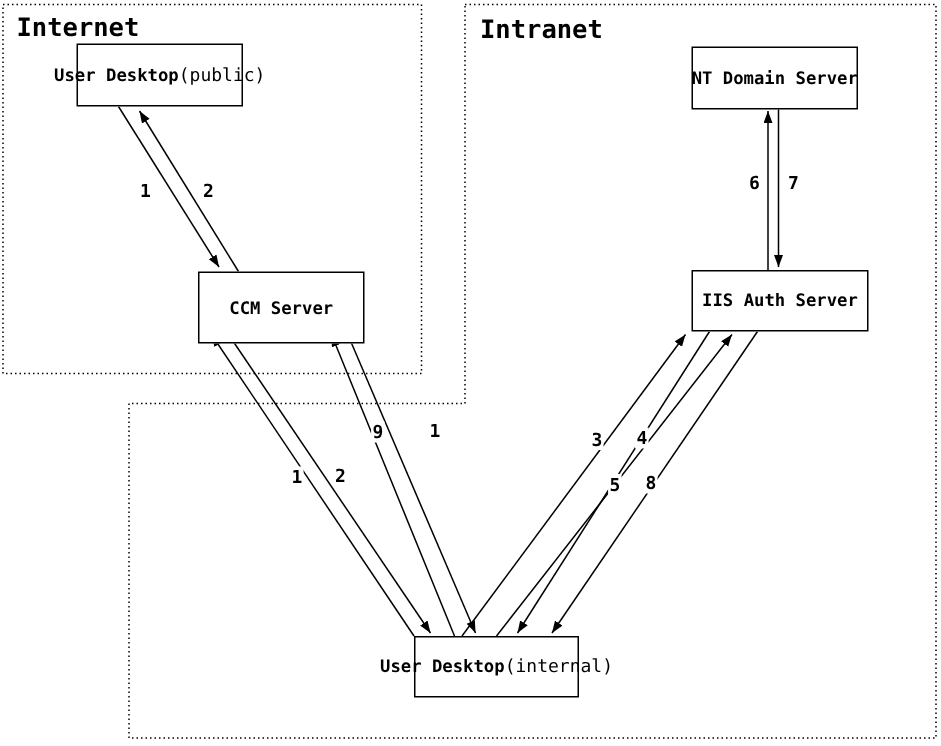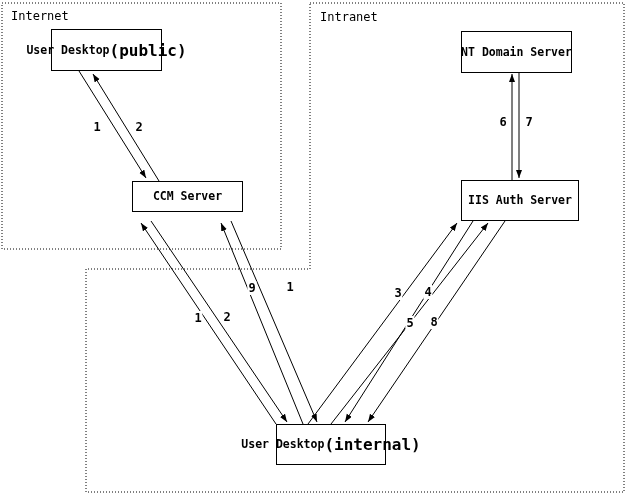--- a/index.html
+++ b/index.html
@@ -10,22 +10,22 @@
     background: #ffffff;
     color: #000000;
     font-family: "DejaVu Sans Mono", "Liberation Mono", monospace;
     overflow: hidden;
   }
   #stage svg { position: absolute; left: 0; top: 0; }
   .zone-outline { fill: none; stroke: #000000; stroke-width: 1; stroke-dasharray: 1 2; }
   .flow-line { stroke: #000000; stroke-width: 1; }
   .zone-label {
     position: absolute;
-    font-size: 12px;
-    font-weight: normal;
+    font-size: 17px;
+    font-weight: bold;
     letter-spacing: 0px;
     white-space: nowrap;
   }
   .node {
     position: absolute;
     background: #ffffff;
     border: 1px solid #000000;
     display: flex;
     flex-direction: row;
     align-items: center;
@@ -33,22 +33,22 @@
     text-align: center;
     box-sizing: border-box;
   }
   .node-label {
     font-size: 11.5px;
     font-weight: bold;
     line-height: 13px;
     white-space: nowrap;
   }
   .node-sublabel {
-    font-size: 16px;
-    font-weight: bold;
+    font-size: 12px;
+    font-weight: normal;
     line-height: 11px;
     white-space: nowrap;
   }
   .flow-num {
     position: absolute;
     transform: translate(-50%, -50%);
     font-size: 12px;
     font-weight: bold;
     background: #ffffff;
     padding: 0 1px;
@@ -93,21 +93,21 @@
   </svg>
 
   <div class="zone-label" style="left:11px; top:9px;">Internet</div>
   <div class="zone-label" style="left:320px; top:10px;text-align:center;">Intranet</div>
 
   <div class="node" style="left:51px; top:29px; width:111px; height:42px;">
     <div class="node-label">User Desktop</div>
     <div class="node-sublabel">(public)</div>
   </div>
 
-  <div class="node" style="left:132px; top:181px; width:111px; height:31px;">
+  <div class="node" style="left:132px; top:181px; width:111px; height:48px;">
     <div class="node-label">CCM Server</div>
   </div>
 
   <div class="node" style="left:461px; top:31px; width:111px; height:42px;">
     <div class="node-label">NT Domain Server</div>
   </div>
 
   <div class="node" style="left:461px; top:180px; width:118px; height:41px;">
     <div class="node-label">IIS Auth Server</div>
   </div>

